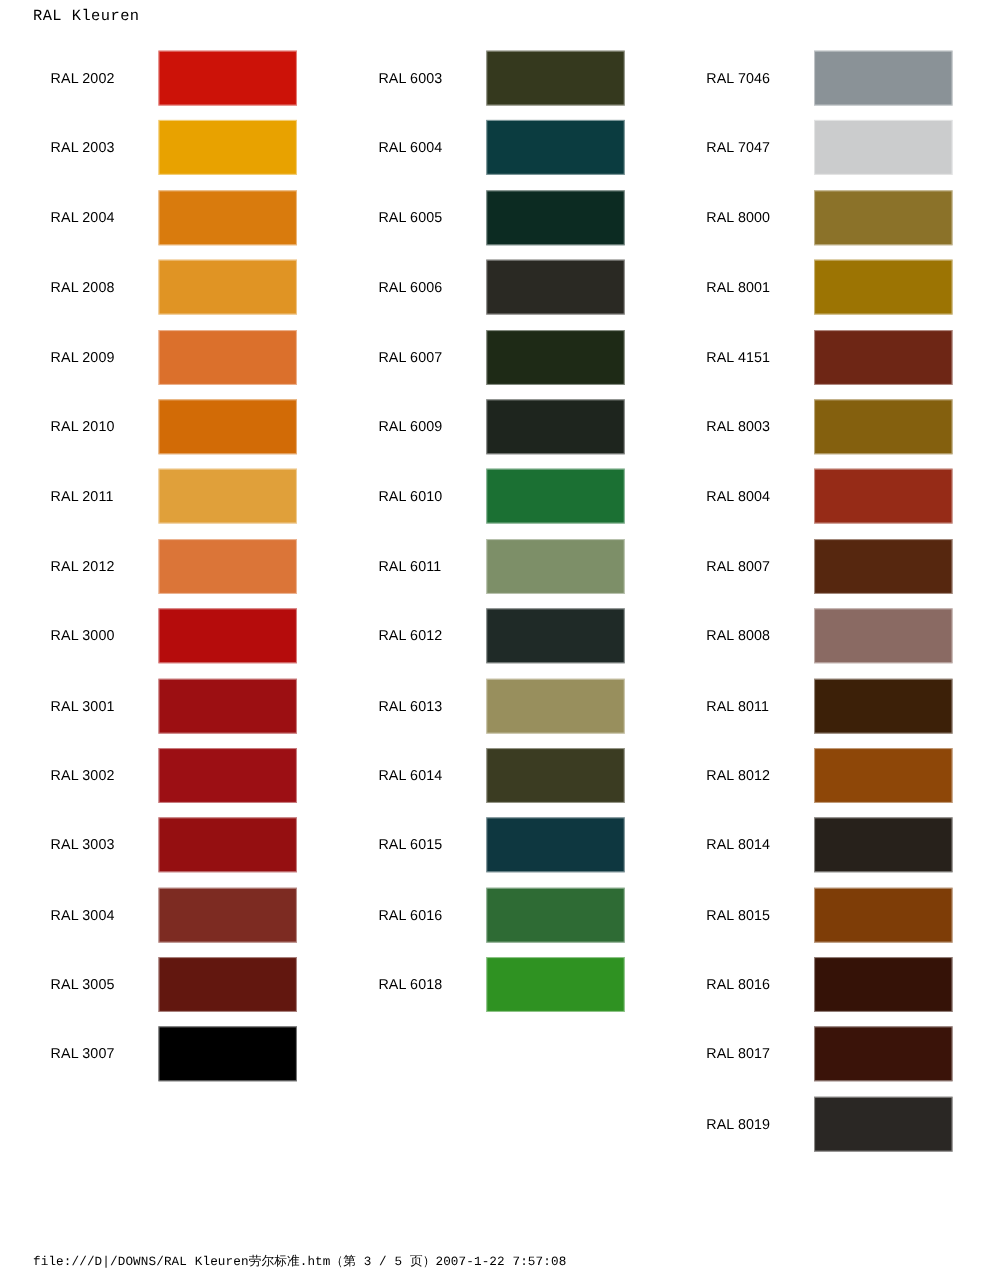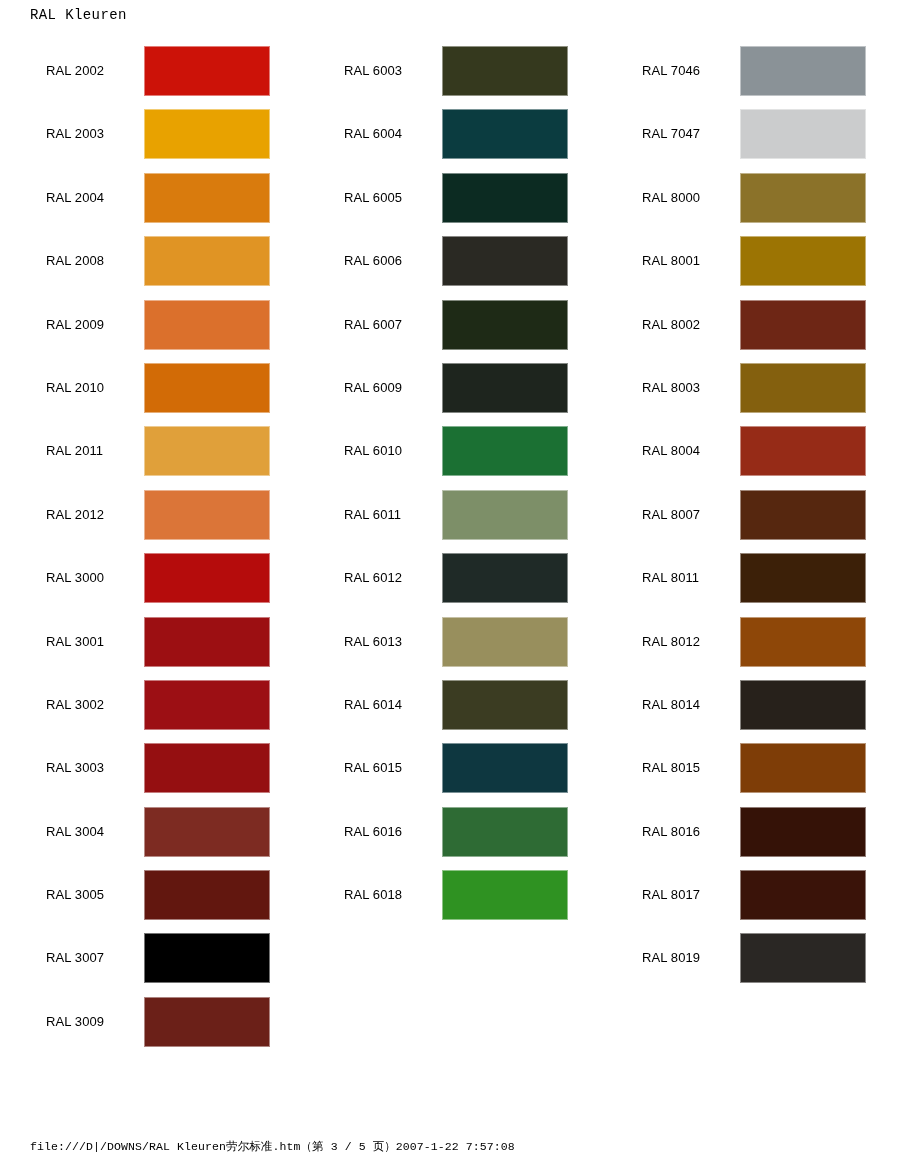--- a/index.html
+++ b/index.html
@@ -146,24 +146,20 @@
         <div class="swatch-chip" style="background-color: rgb(125, 43, 34);"></div>
       </div>
       <div class="swatch-row">
         <div class="swatch-label">RAL 3005</div>
         <div class="swatch-chip" style="background-color: rgb(98, 23, 15);"></div>
       </div>
       <div class="swatch-row">
         <div class="swatch-label">RAL 3007</div>
         <div class="swatch-chip" style="background-color: rgb(0, 0, 0);"></div>
       </div>
-      <div class="swatch-row">
-        <div class="swatch-label">RAL 3009</div>
-        <div class="swatch-chip" style="background-color: rgb(107, 32, 24);"></div>
-      </div>
     </div>
   <div class="swatch-column col-2">
       <div class="swatch-row">
         <div class="swatch-label">RAL 6003</div>
         <div class="swatch-chip" style="background-color: rgb(53, 57, 30);"></div>
       </div>
       <div class="swatch-row">
         <div class="swatch-label">RAL 6004</div>
         <div class="swatch-chip" style="background-color: rgb(11, 60, 64);"></div>
       </div>
@@ -227,36 +223,40 @@
       </div>
       <div class="swatch-row">
         <div class="swatch-label">RAL 8000</div>
         <div class="swatch-chip" style="background-color: rgb(139, 114, 41);"></div>
       </div>
       <div class="swatch-row">
         <div class="swatch-label">RAL 8001</div>
         <div class="swatch-chip" style="background-color: rgb(156, 116, 3);"></div>
       </div>
       <div class="swatch-row">
-        <div class="swatch-label">RAL 8002</div>
+        <div class="swatch-label">RAL 4151</div>
         <div class="swatch-chip" style="background-color: rgb(110, 38, 21);"></div>
       </div>
       <div class="swatch-row">
         <div class="swatch-label">RAL 8003</div>
         <div class="swatch-chip" style="background-color: rgb(132, 96, 14);"></div>
       </div>
       <div class="swatch-row">
         <div class="swatch-label">RAL 8004</div>
         <div class="swatch-chip" style="background-color: rgb(150, 43, 23);"></div>
       </div>
       <div class="swatch-row">
         <div class="swatch-label">RAL 8007</div>
         <div class="swatch-chip" style="background-color: rgb(86, 39, 15);"></div>
       </div>
       <div class="swatch-row">
+        <div class="swatch-label">RAL 8008</div>
+        <div class="swatch-chip" style="background-color: rgb(138, 106, 99);"></div>
+      </div>
+      <div class="swatch-row">
         <div class="swatch-label">RAL 8011</div>
         <div class="swatch-chip" style="background-color: rgb(60, 32, 8);"></div>
       </div>
       <div class="swatch-row">
         <div class="swatch-label">RAL 8012</div>
         <div class="swatch-chip" style="background-color: rgb(142, 71, 8);"></div>
       </div>
       <div class="swatch-row">
         <div class="swatch-label">RAL 8014</div>
         <div class="swatch-chip" style="background-color: rgb(39, 33, 27);"></div>

